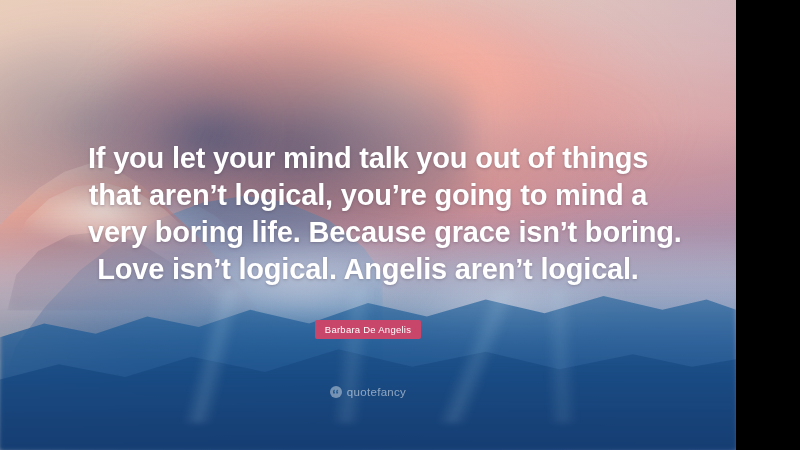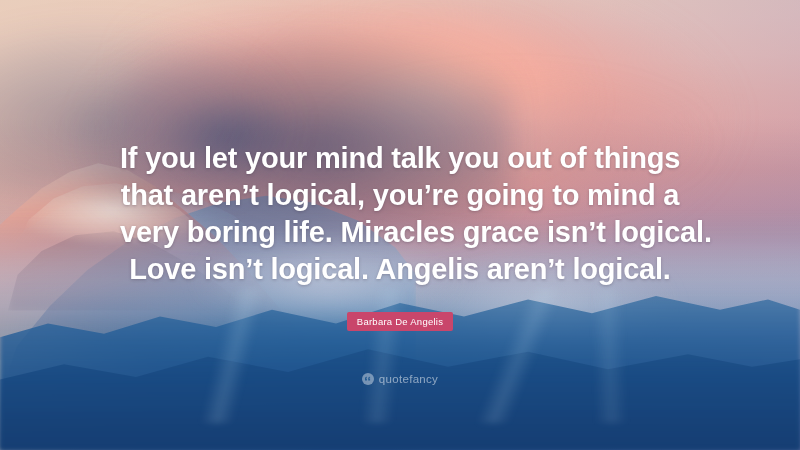--- a/index.html
+++ b/index.html
@@ -7,21 +7,21 @@
     margin: 0;
     padding: 0;
     background: #000;
   }
   body {
     font-family: "Liberation Sans", sans-serif;
   }
 
   #stage {
     position: relative;
-    width: 800px;
+    width: 736px;
     height: 450px;
     overflow: hidden;
     background: #c9b0b4;
   }
 
   
   .bg-layer {
     position: absolute;
     left: 0; top: 0;
     width: 100%; height: 100%;
@@ -321,41 +321,41 @@
     font-family: "Liberation Sans", sans-serif;
     font-size: 29px;
     font-weight: bold;
     line-height: 37px;
     letter-spacing: -0.2px;
     white-space: nowrap;
     text-shadow: 0 1px 3px rgba(60,50,70,0.30);
   }
 
   .author-wrap {
-    margin-top: 24px;
+    margin-top: 32px;
     display: flex;
     justify-content: center;
   }
   .author-badge {
     display: inline-block;
     background: #c9466b;
     color: #ffffff;
     font-family: "Liberation Sans", sans-serif;
     font-size: 9.5px;
     font-weight: normal;
     letter-spacing: 0.25px;
     padding: 4px 10px 4px 10px;
     border-radius: 2px;
     white-space: nowrap;
   }
 
   .watermark {
     position: absolute;
     left: 0;
-    top: 373px;
+    top: 386px;
     width: 100%;
     display: flex;
     align-items: center;
     justify-content: center;
     gap: 5px;
     opacity: 0.50;
   }
   .wm-icon {
     width: 12px;
     height: 12px;
@@ -406,21 +406,21 @@
 
   <div class="bg-layer corner-dark"></div>
   <div class="bg-layer corner-dark-l"></div>
   <div class="bg-layer text-scrim"></div>
 
   <div class="content">
 
     <div class="quote-block">
       <span class="quote-line">If you let your mind talk you out of things</span>
       <span class="quote-line">that aren’t logical, you’re going to mind a</span>
-      <span class="quote-line">very boring life. Miracles grace isn’t logical.</span>
+      <span class="quote-line">very boring life. Because grace isn’t boring.</span>
       <span class="quote-line">Love isn’t logical. Angelis aren’t logical.</span>
     </div>
 
     <div class="author-wrap">
       <span class="author-badge">Barbara De Angelis</span>
     </div>
 
   </div>
 
   <div class="watermark">

